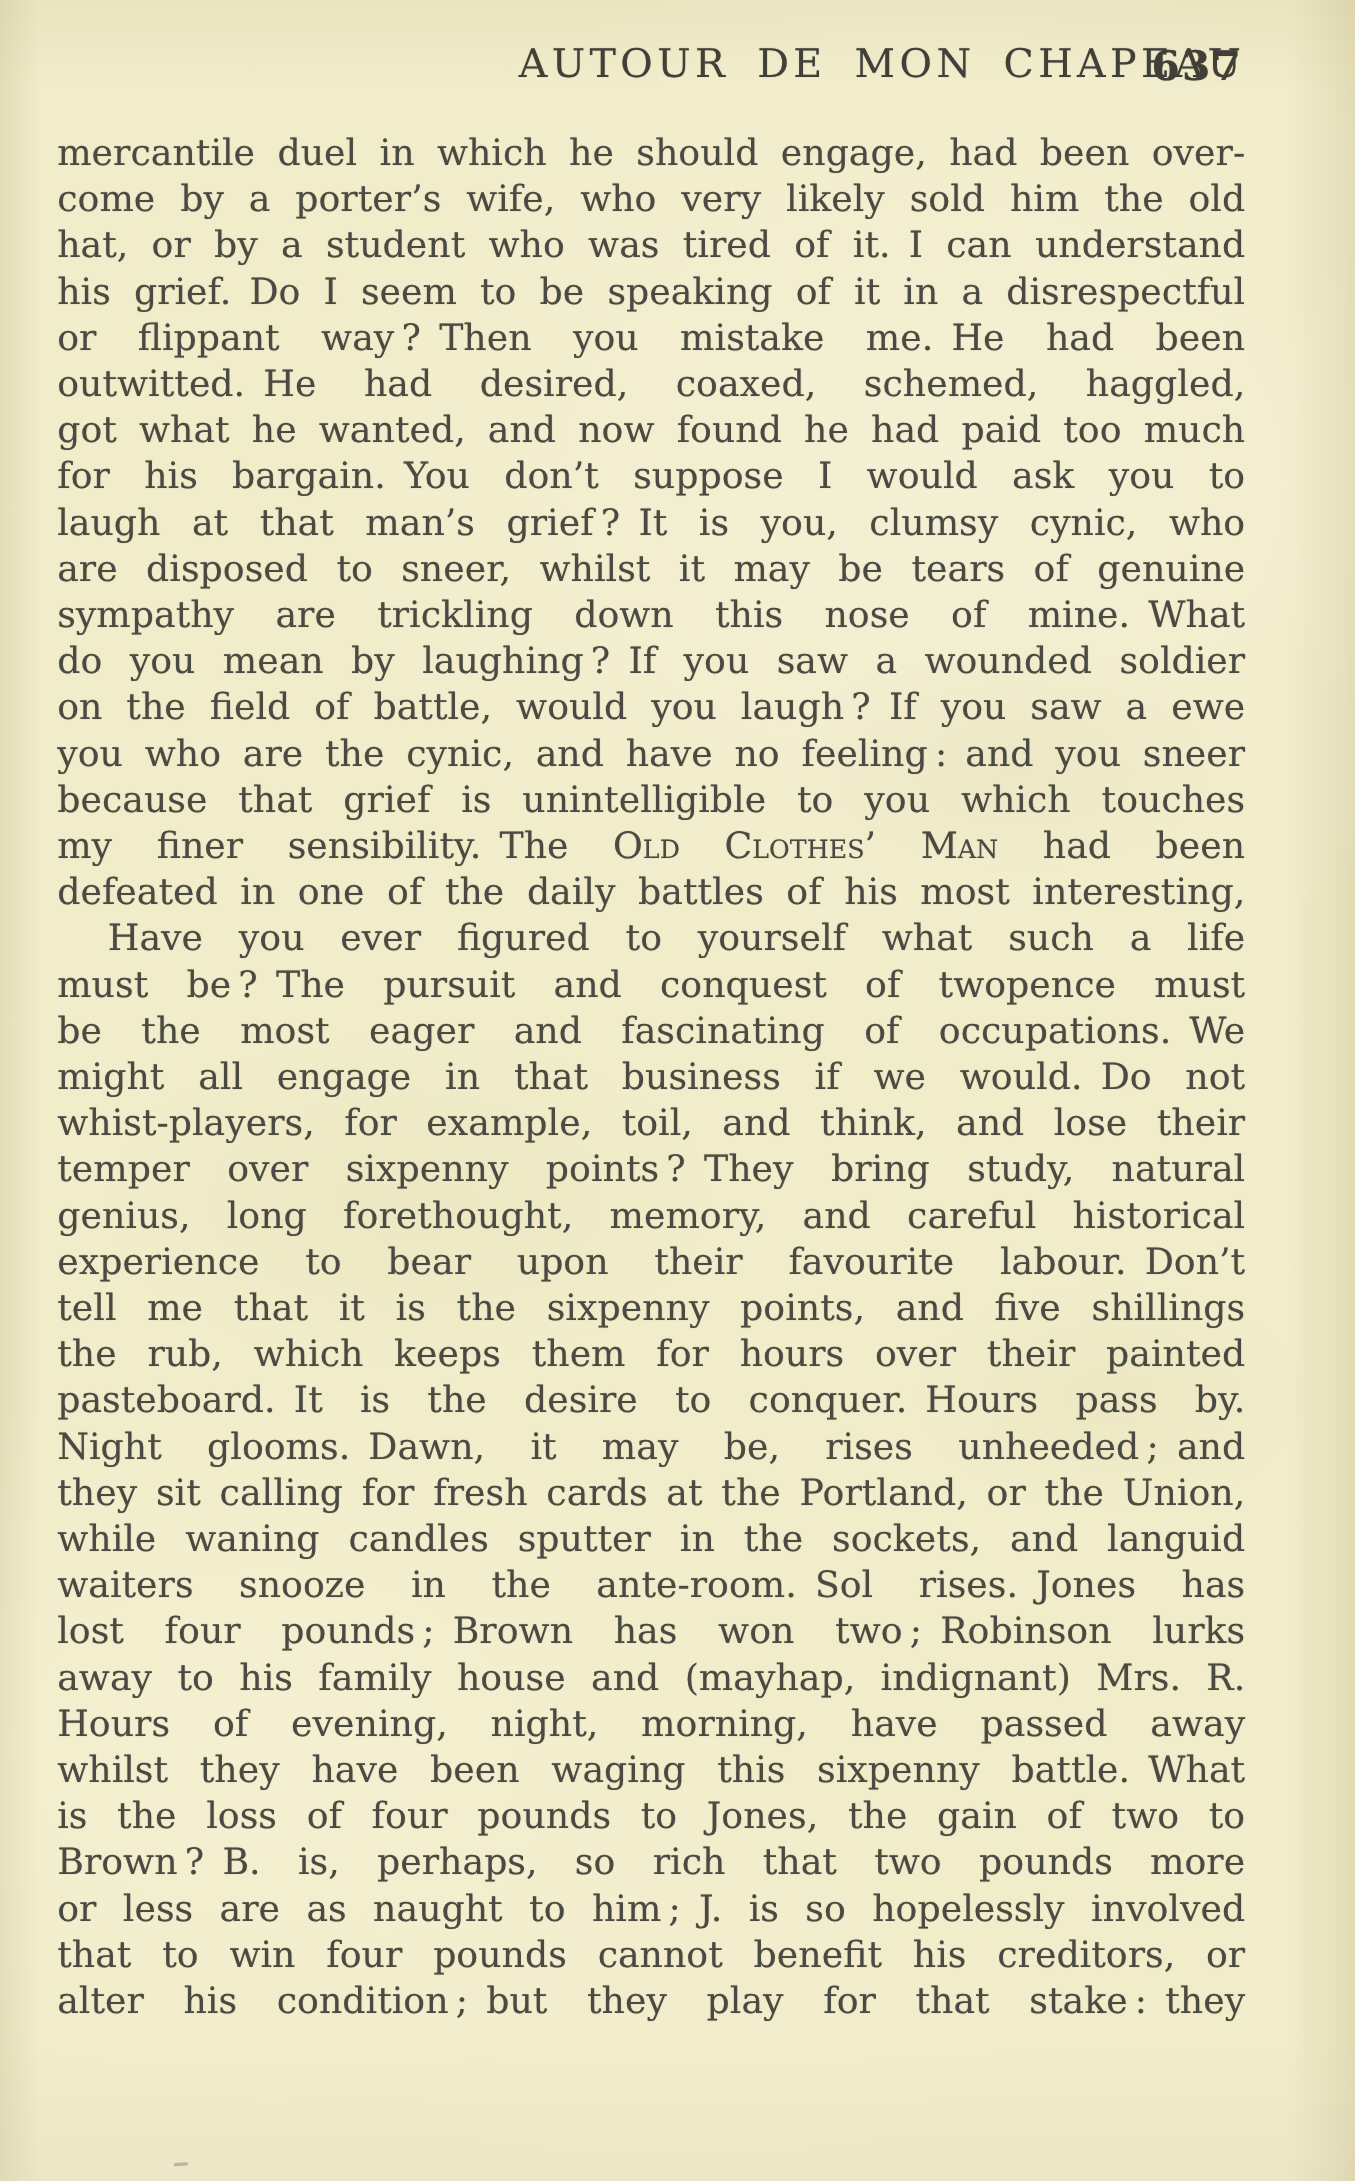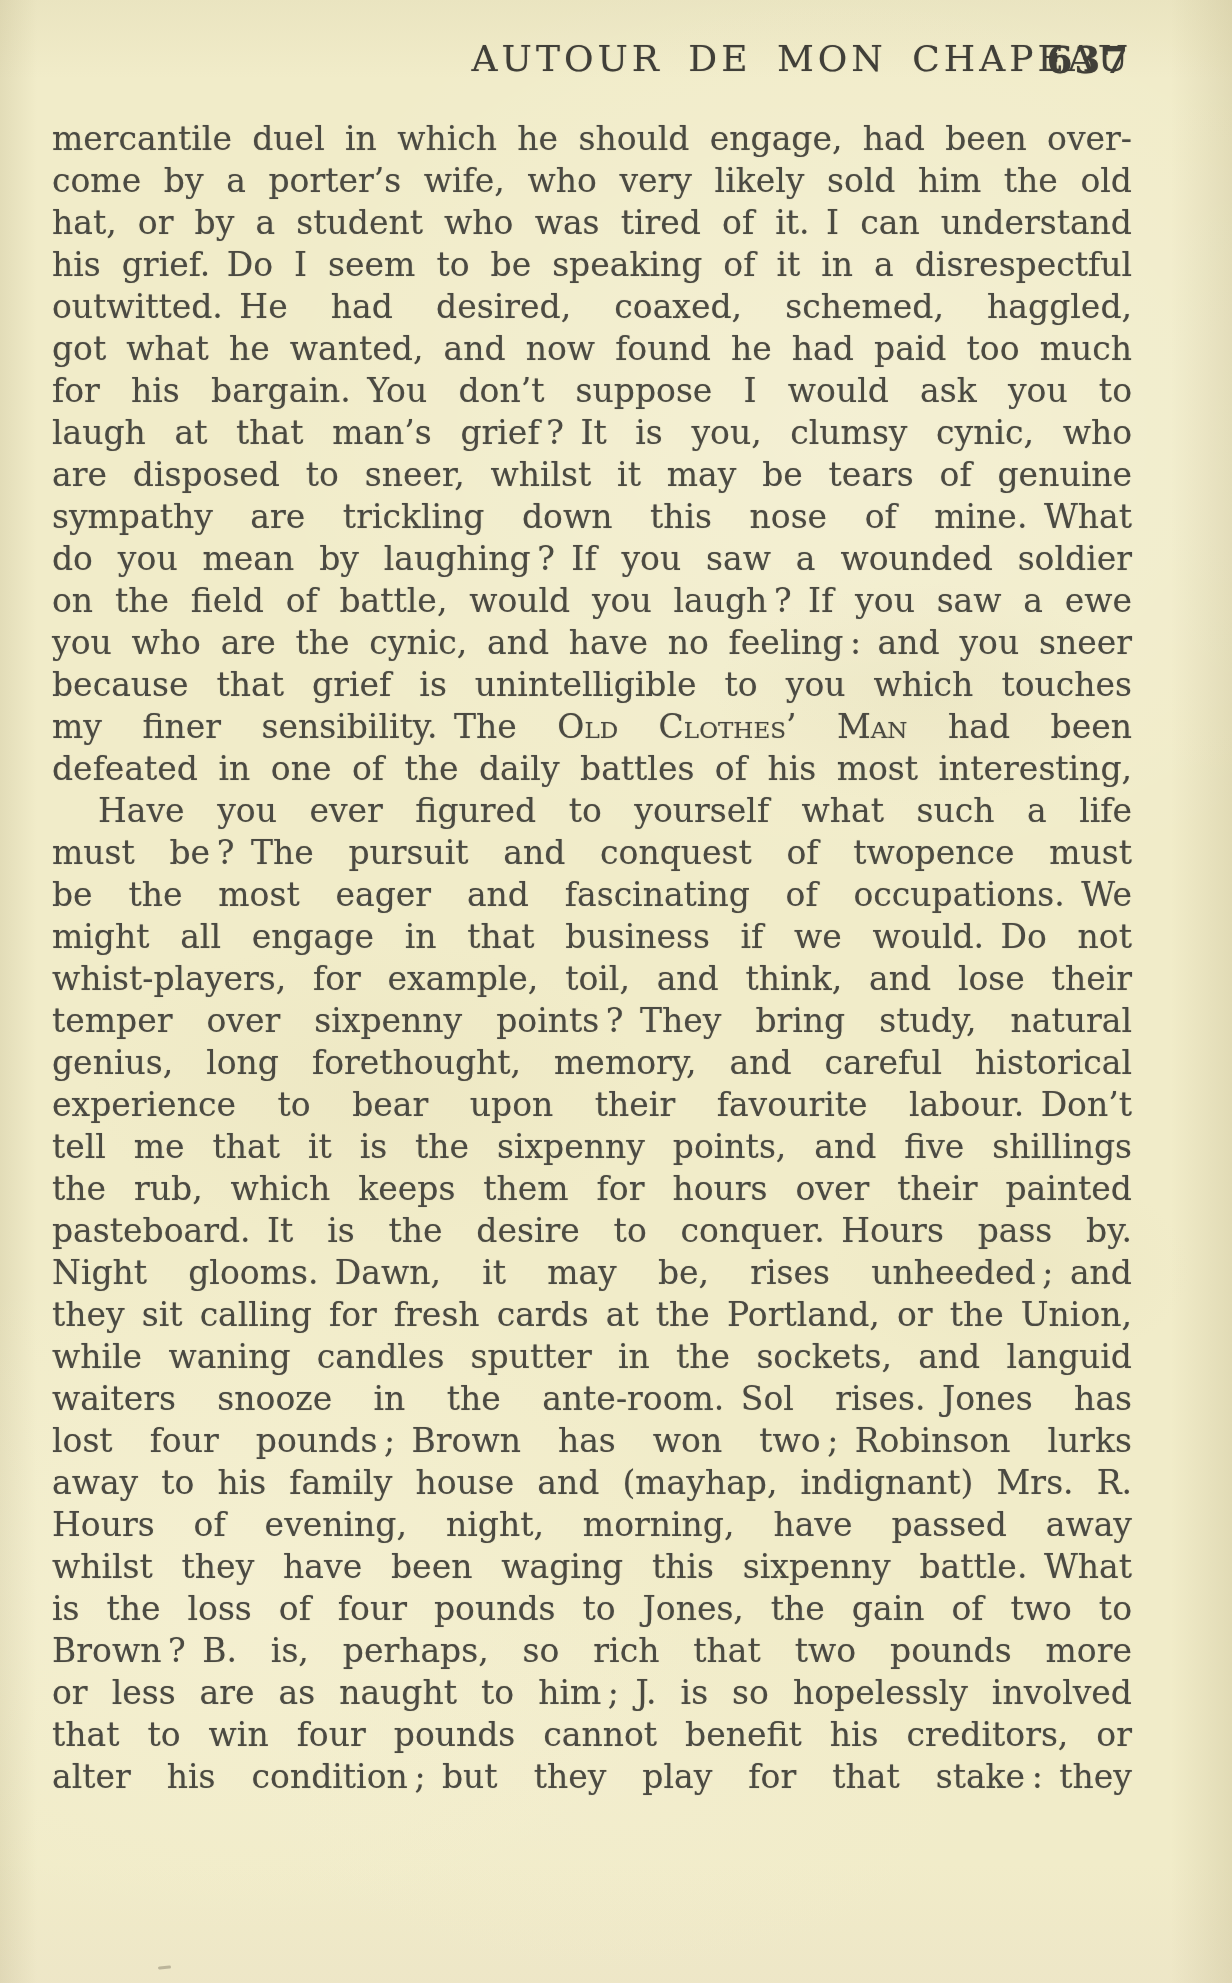--- a/index.html
+++ b/index.html
@@ -112,20 +112,21 @@
   <div id="running-head">
     <div id="running-title">AUTOUR DE MON CHAPEAU</div>
     <div id="page-number">637</div>
   </div>
 
   <div id="body-text">
       <div class="line"><span>mercantile duel in which he should engage, had been over-</span></div>
       <div class="line"><span>come by a porter’s wife, who very likely sold him the old</span></div>
       <div class="line"><span>hat, or by a student who was tired of it. I can understand</span></div>
       <div class="line"><span>his grief. Do I seem to be speaking of it in a disrespectful</span></div>
+      <div class="line"><span>or flippant way ? Then you mistake me. He had been</span></div>
       <div class="line"><span>outwitted. He had desired, coaxed, schemed, haggled,</span></div>
       <div class="line"><span>got what he wanted, and now found he had paid too much</span></div>
       <div class="line"><span>for his bargain. You don’t suppose I would ask you to</span></div>
       <div class="line"><span>laugh at that man’s grief ? It is you, clumsy cynic, who</span></div>
       <div class="line"><span>are disposed to sneer, whilst it may be tears of genuine</span></div>
       <div class="line"><span>sympathy are trickling down this nose of mine. What</span></div>
       <div class="line"><span>do you mean by laughing ? If you saw a wounded soldier</span></div>
       <div class="line"><span>on the field of battle, would you laugh ? If you saw a ewe</span></div>
       <div class="line"><span>you who are the cynic, and have no feeling : and you sneer</span></div>
       <div class="line"><span>because that grief is unintelligible to you which touches</span></div>

